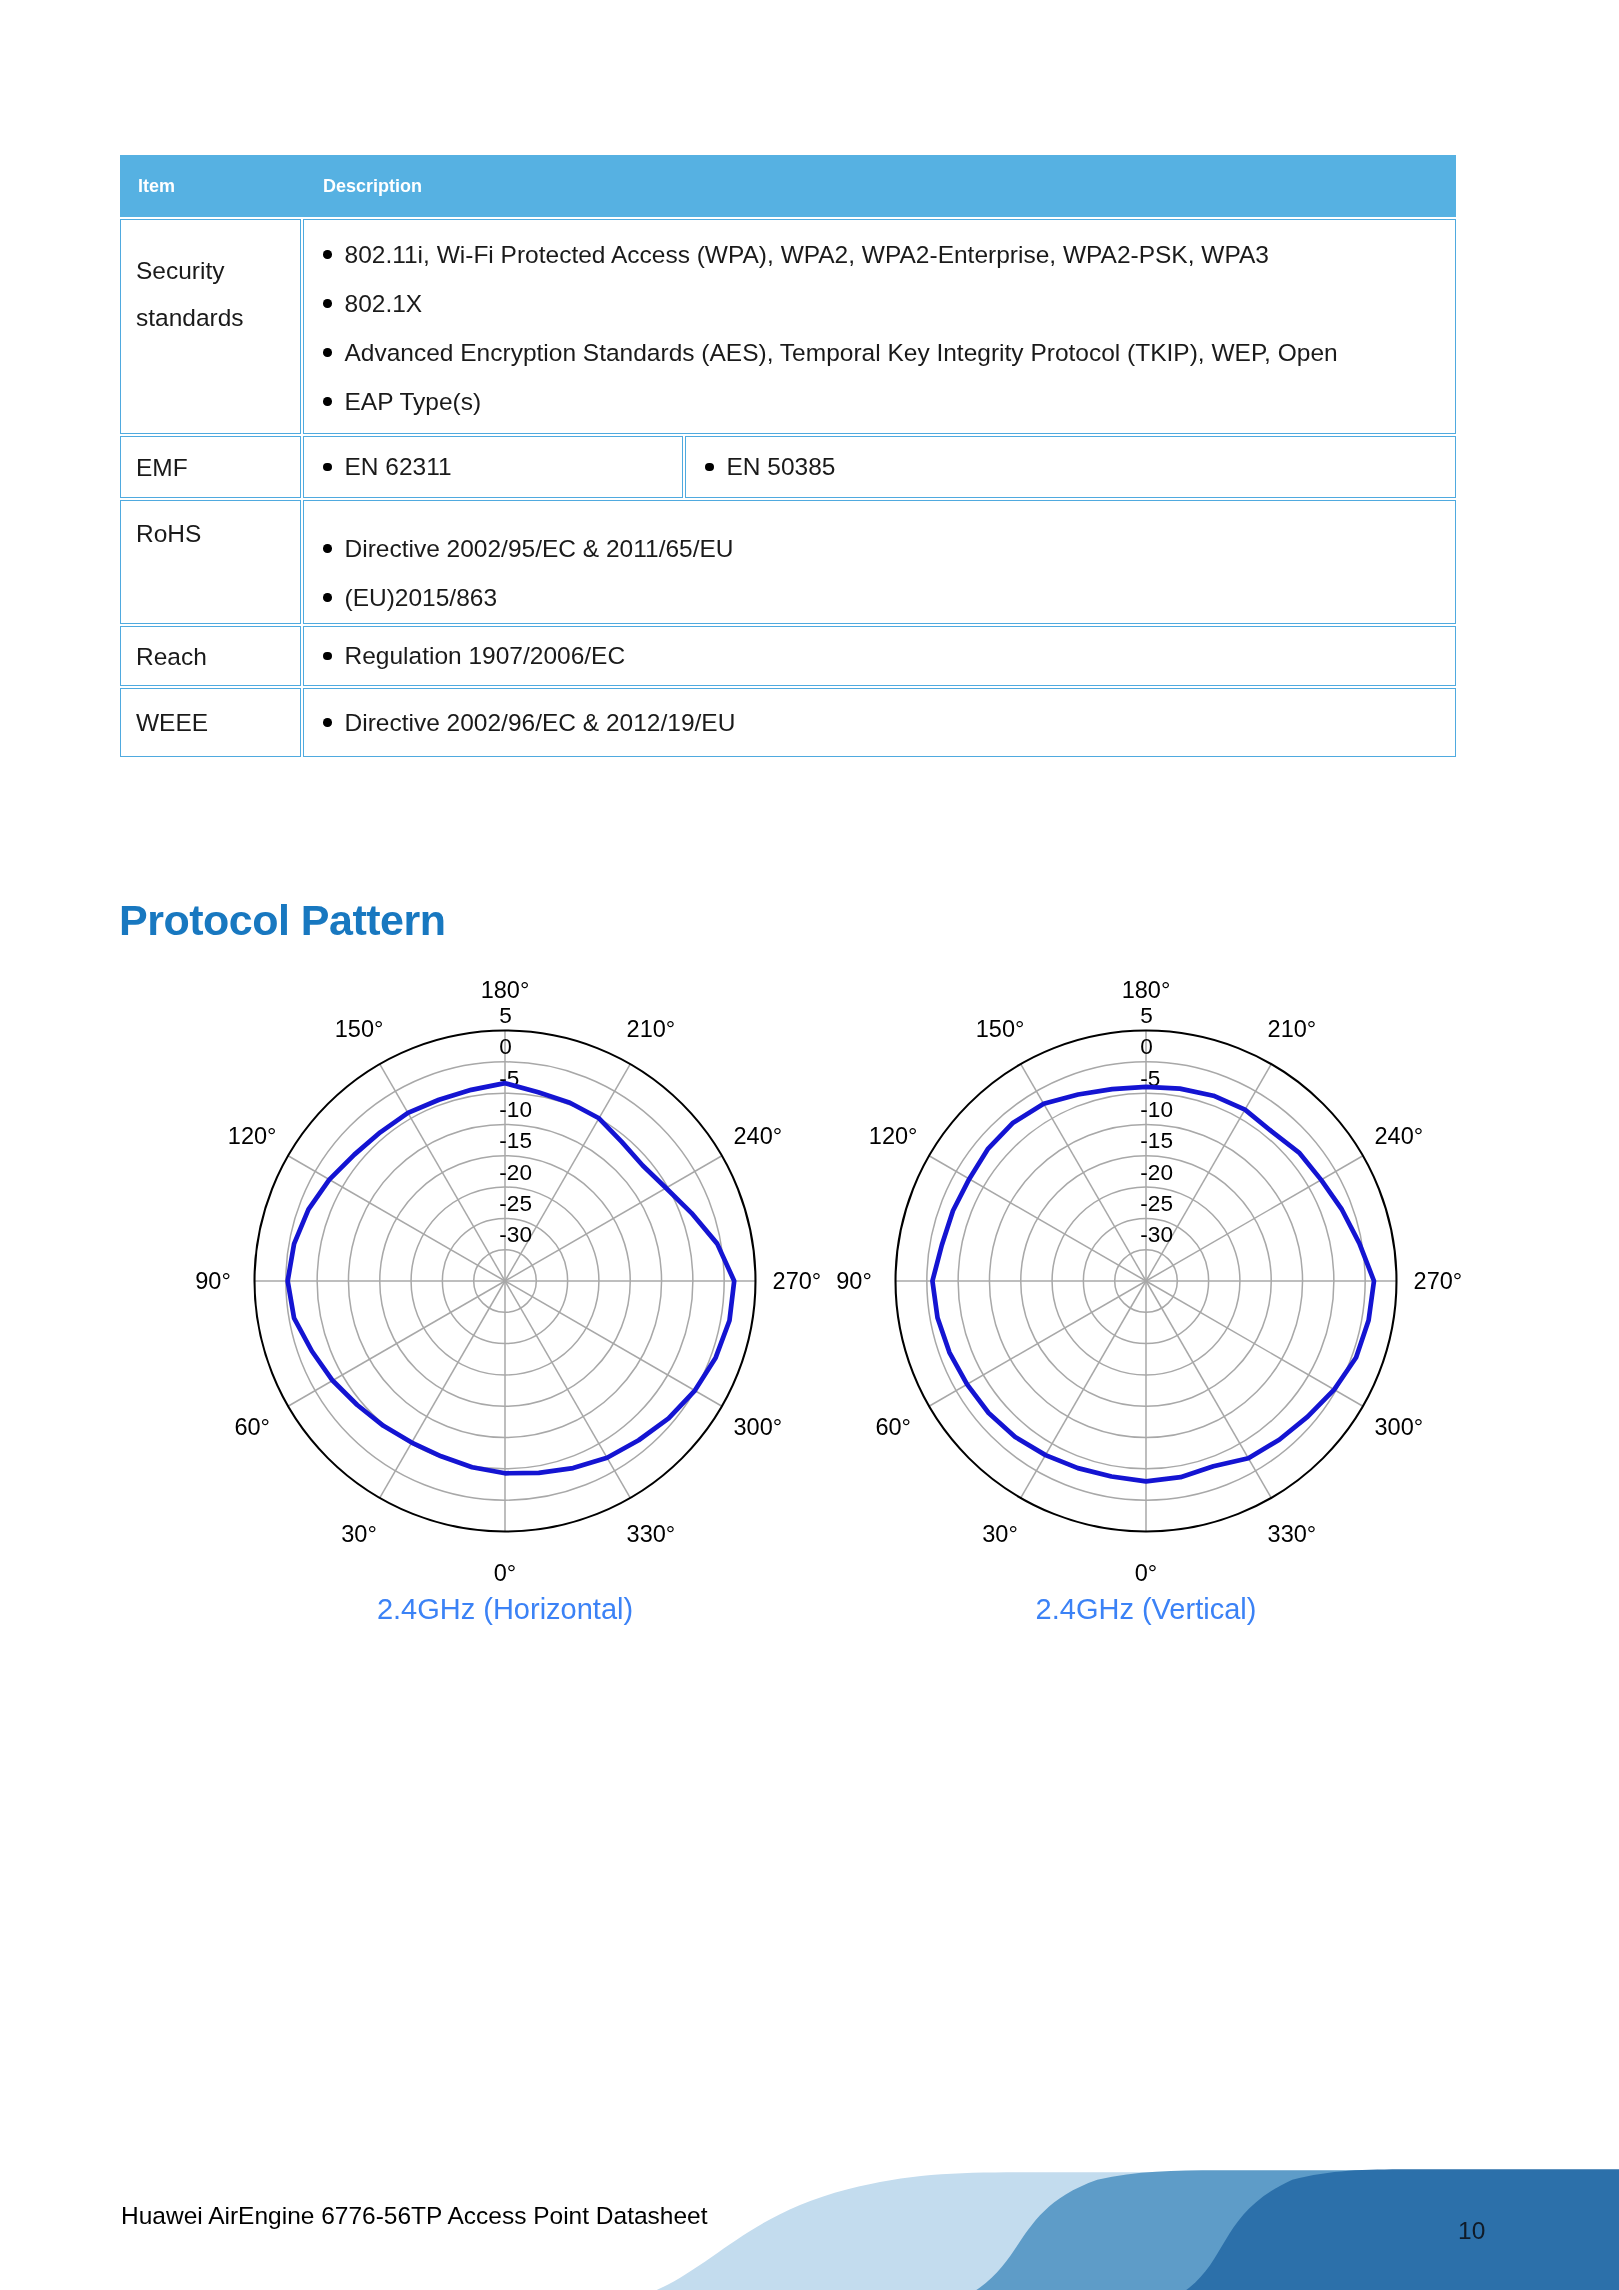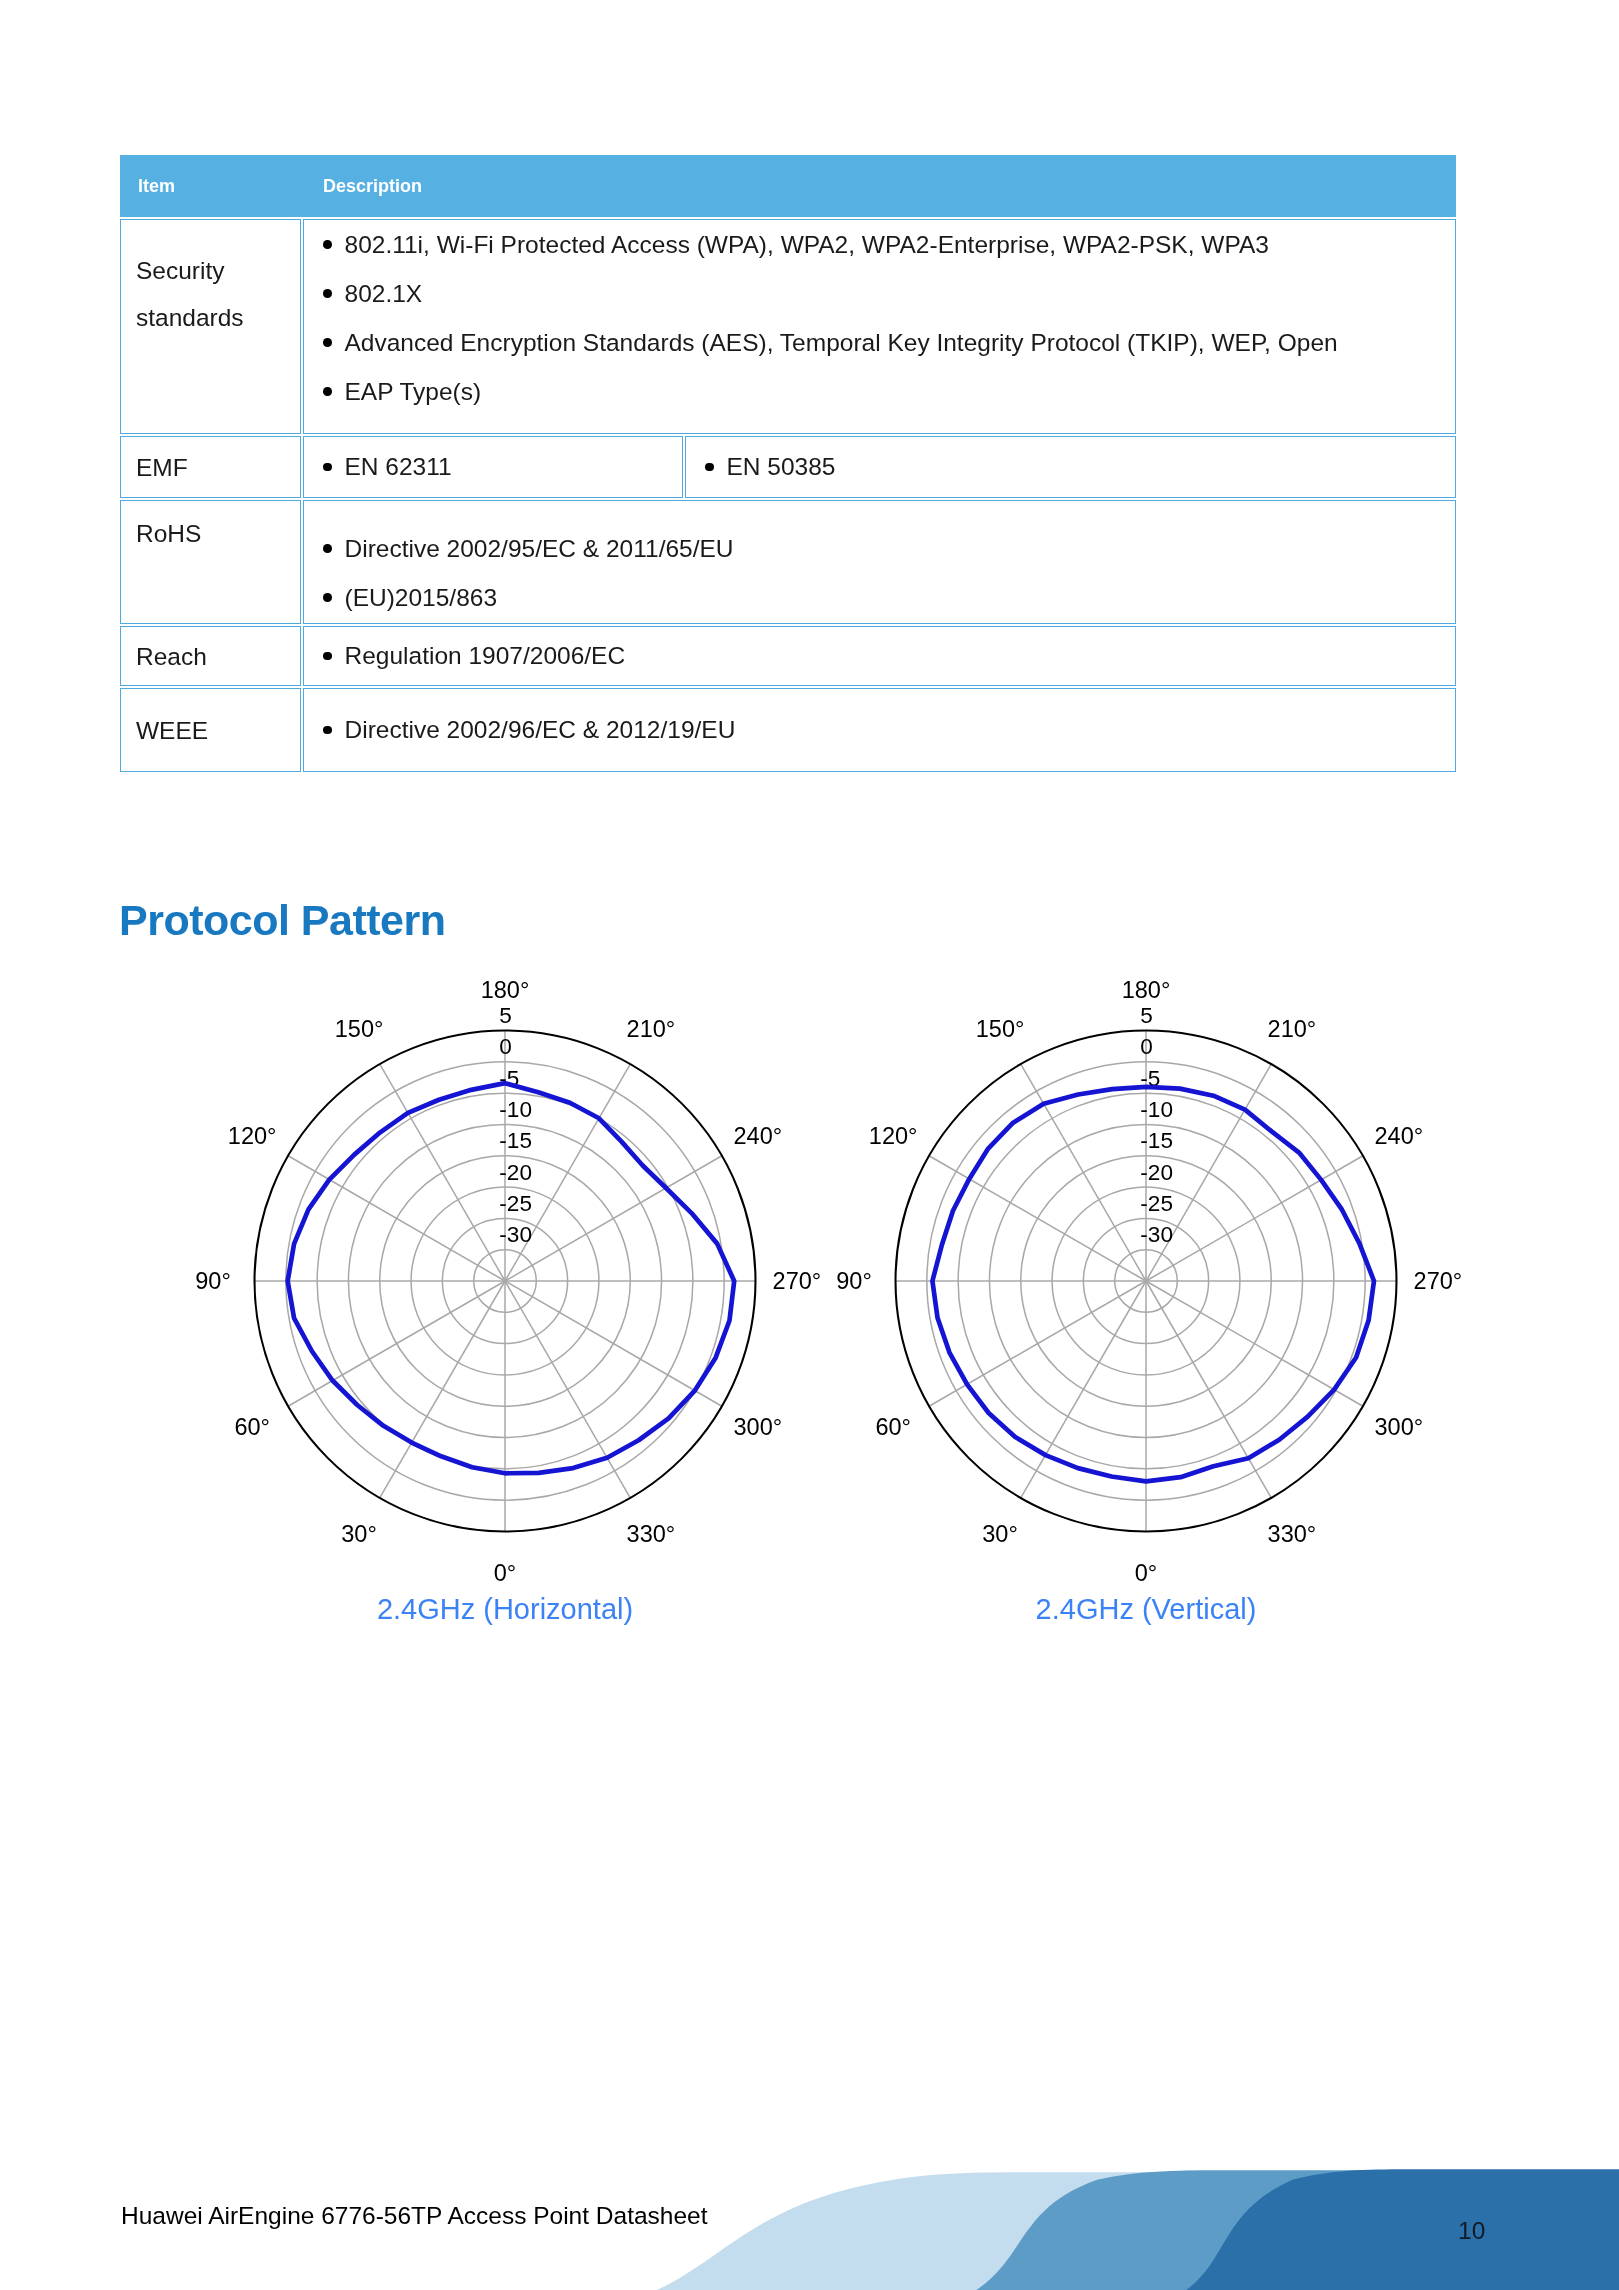--- a/index.html
+++ b/index.html
@@ -22,27 +22,27 @@
   .spec-table td.hdr{
     background:#56B1E2;border-color:#56B1E2;color:#ffffff;
     font-weight:bold;font-size:18px;height:60px;padding:0;
   }
   .hdr-item{display:inline-block;margin-left:17px;width:185px;}
   .hdr-desc{display:inline-block;}
   td.item{padding-left:15px;line-height:47px;}
   td.item.tall{vertical-align:top;padding-top:27px;}
   td.item.rohs-pad{vertical-align:top;padding-top:9.4px;}
   td.desc{padding-left:19px;}
-  td.desc.tall{vertical-align:top;padding-top:0;}
+  td.desc.tall{vertical-align:top;padding-top:10px;}
   td.desc.rohs-pad{vertical-align:top;padding-top:23px;}
   .r-sec{height:215px;}
   .r-emf{height:62px;}
   .r-rohs{height:115px;}
   .r-reach{height:60px;}
-  .r-weee{height:84px;border-radius:12px;}
+  .r-weee{height:69px;border-radius:12px;}
   .bullet-line{display:flex;align-items:center;height:49px;}
   .dot{width:8.5px;height:8.5px;border-radius:50%;background:#000;margin-right:13px;flex:none;}
   
   .section-title{
     position:absolute;left:119px;top:896px;
     font-size:43px;font-weight:bold;color:#1878C0;letter-spacing:-0.5px;
   }
   
   .chart-svg{position:absolute;width:678px;height:678px;top:942px;}
   #chartH{left:166px;}

